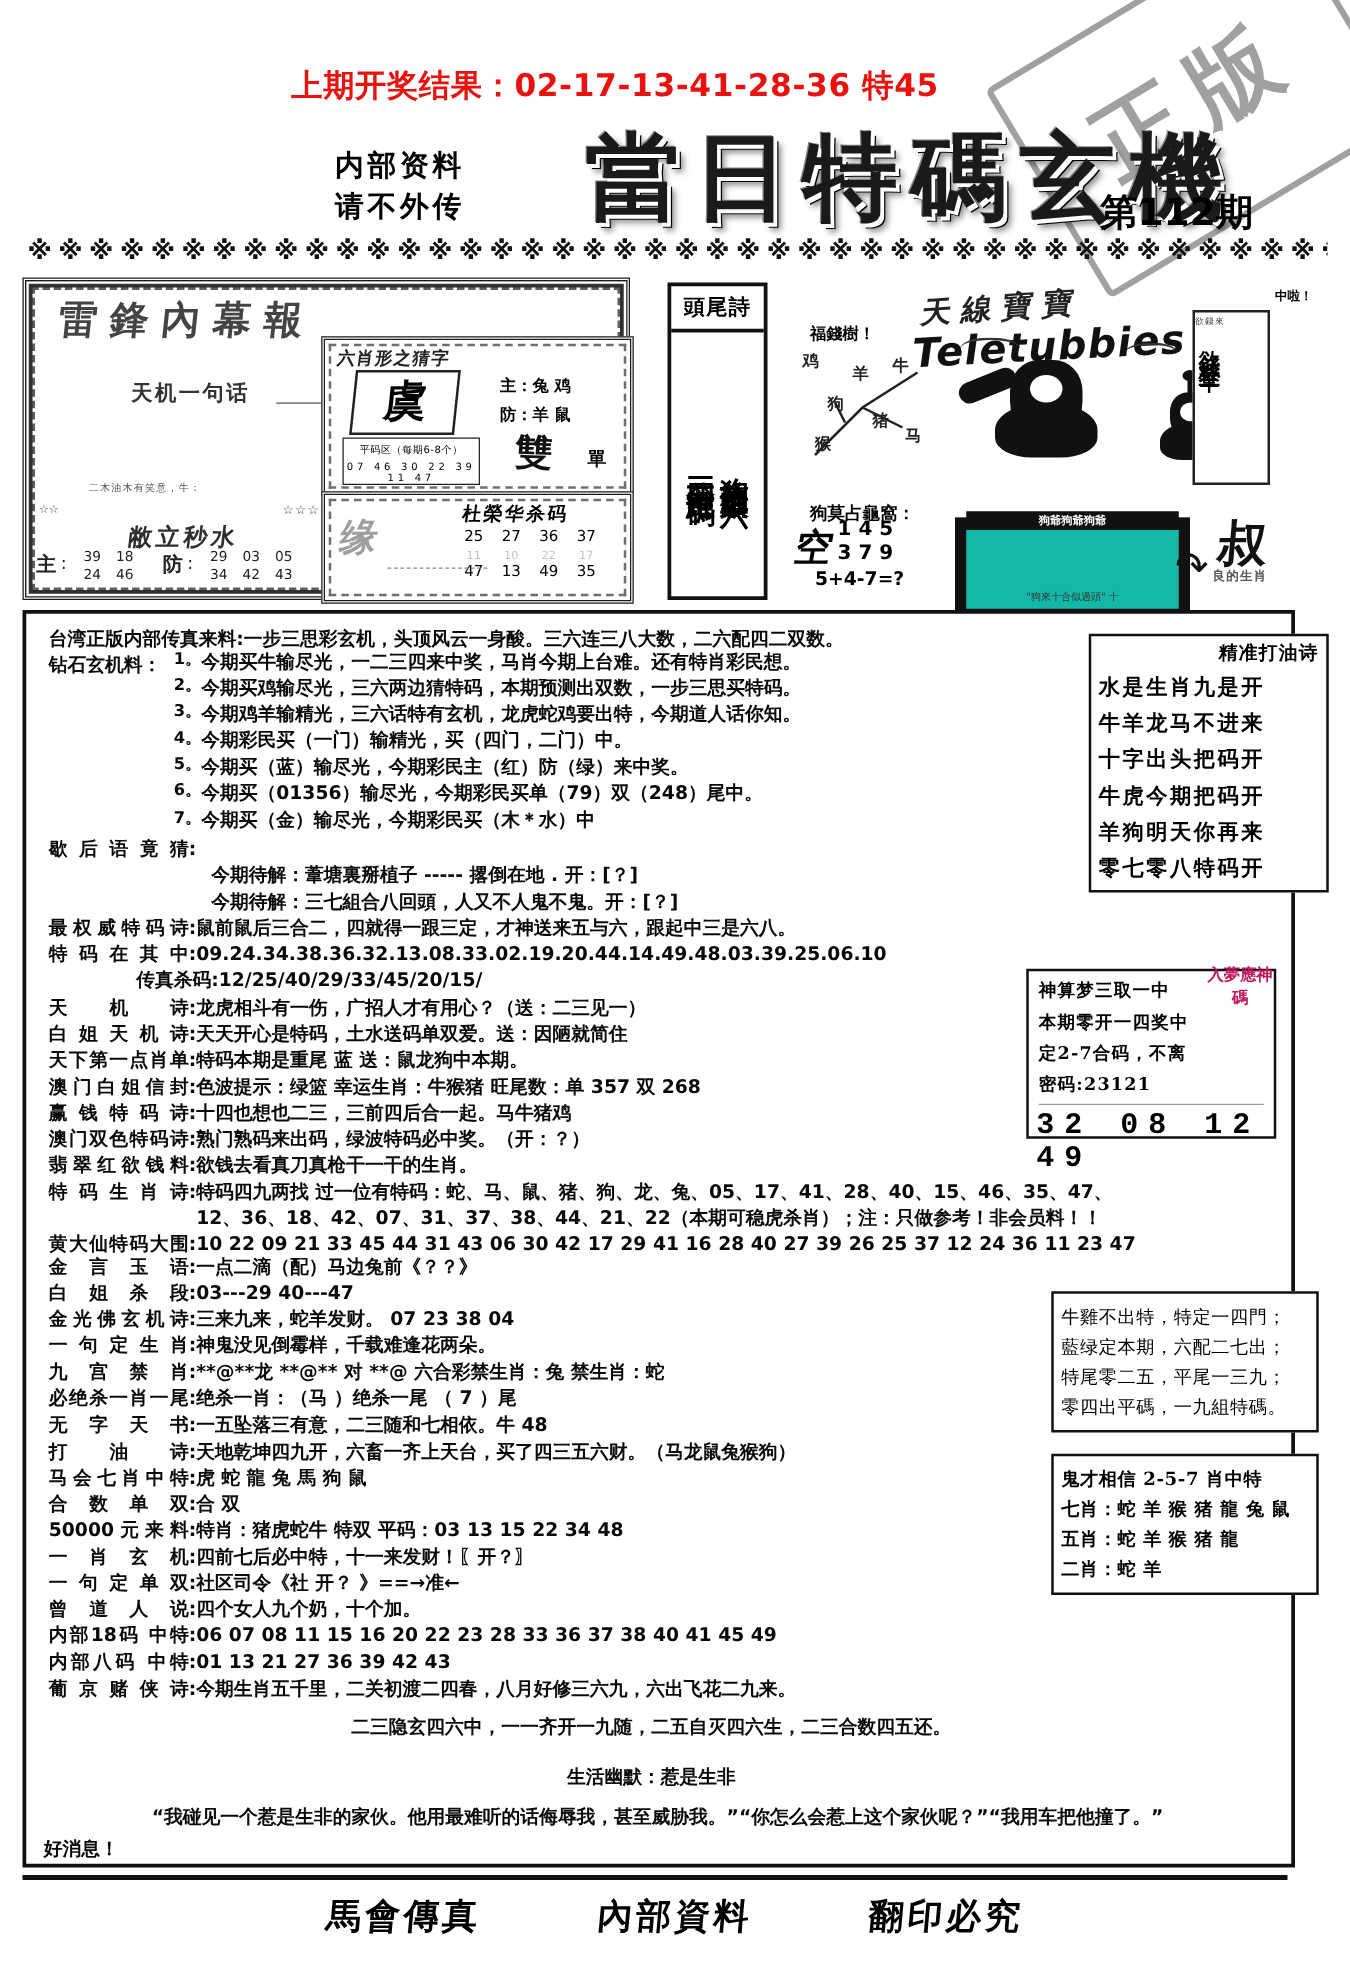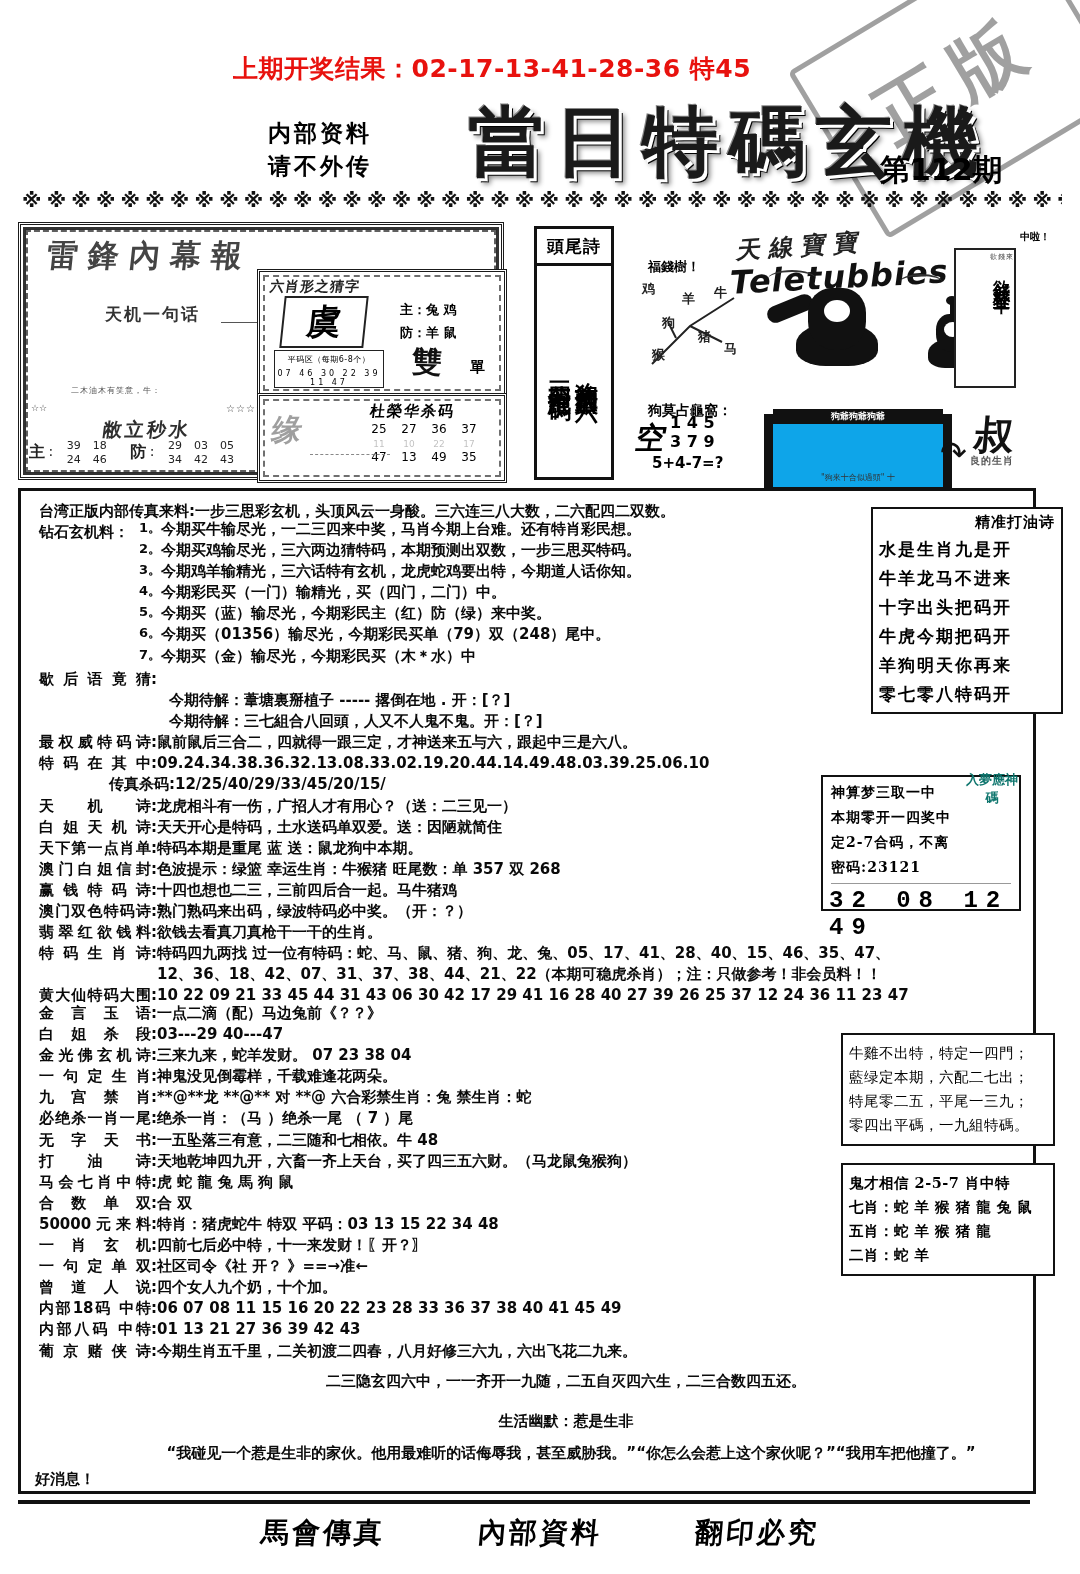--- a/index.html
+++ b/index.html
@@ -182,38 +182,38 @@
   .grass{position:absolute;left:360px;top:78px;font-size:18px;color:#333;transform:rotate(14deg);}
   .kong-lbl{position:absolute;left:30px;top:180px;font-size:14px;font-weight:bold;white-space:nowrap;}
   .kong{
     position:absolute;left:18px;top:196px;font-size:30px;font-weight:bold;
     transform:skewX(-10deg);
   }
   .kongnums{position:absolute;left:52px;top:192px;font-size:16px;font-weight:bold;line-height:1.18;}
   .kongeq{position:absolute;left:34px;top:232px;font-size:15px;font-weight:bold;white-space:nowrap;}
   .frame{
     position:absolute;left:146px;top:192px;width:170px;height:64px;
-    border:9px solid #111;background:#0ea5e9;
+    border:9px solid #111;background:#14b8a6;
   }
   .frame .cap{
     position:absolute;left:0;right:0;top:-14px;text-align:center;
     font-size:9px;font-weight:bold;color:#fff;background:#111;padding:1px 0;
   }
   .frame .inn{position:absolute;left:0;right:0;bottom:4px;text-align:center;font-size:8px;color:#333;}
   .arrow{position:absolute;left:322px;top:212px;font-size:32px;color:#111;}
   .shu{
     position:absolute;left:356px;top:186px;font-size:40px;font-weight:bold;
     font-family:"DejaVu Serif","Liberation Serif",serif;color:#111;
     transform:skewX(-5deg);
   }
   .shu-sub{position:absolute;left:352px;top:232px;font-size:10px;font-weight:bold;color:#555;letter-spacing:1px;}
   .zhong{position:absolute;left:402px;top:8px;font-size:10px;font-weight:bold;}
   .yqbox{
     position:absolute;left:336px;top:26px;width:58px;height:136px;
-    border:2px solid #222;background:#fff;text-align:right;
+    border:2px solid #222;background:#fff;text-align:left;
   }
   .yqbox .cap2{font-size:7px;margin-top:2px;color:#444;letter-spacing:1px;}
   .yqbox .vt{
     writing-mode:vertical-rl;display:inline-block;margin-top:5px;
     font-size:17px;font-weight:bold;letter-spacing:4px;
     font-family:"DejaVu Serif","Liberation Serif",serif;
   }
 
   
   .bodybox{
@@ -245,29 +245,29 @@
   .pbox-1 .tt{text-align:right;font-size:15px;font-weight:bold;letter-spacing:1px;}
   .pbox-1 .ln{font-size:17px;font-weight:bold;letter-spacing:2px;margin-top:6px;white-space:nowrap;}
 
   .pbox-2{left:800px;top:284px;width:196px;height:132px;}
   .pb2 .l{font-size:14px;font-weight:bold;margin:7px 0 0 8px;white-space:nowrap;letter-spacing:1px;}
   .pb2 .rule{margin:6px 8px 0;border-top:1px solid #999;}
   .pb2 .big{font-size:24px;font-weight:bold;letter-spacing:8px;margin:3px 0 0 6px;
             font-family:Liberation Mono, monospace;}
   .shen{
     position:absolute;right:-4px;top:-6px;width:62px;height:140px;
-    font-size:13px;font-weight:bold;text-align:center;color:#0f766e;
+    font-size:13px;font-weight:bold;text-align:center;color:#be185d;
   }
 
   .pbox-3{left:820px;top:542px;width:198px;padding:4px 6px;}
   .pbox-3 .ln{font-size:14.5px;font-weight:normal;letter-spacing:.5px;margin:5px 0;white-space:nowrap;}
   .pbox-4{left:820px;top:672px;width:198px;padding:4px 6px;}
   .pbox-4 .ln{font-size:14.5px;font-weight:bold;letter-spacing:.5px;margin:5px 0;white-space:nowrap;}
 
-  .center{text-align:center;white-space:normal;padding-left:45px;}
+  .center{text-align:center;white-space:normal;}
   .quote{font-size:15px;font-weight:bold;}
 
   
   .footrule{position:absolute;left:18px;top:1500px;width:1012px;border-top:4px solid #111;}
   .footer{
     position:absolute;left:0;top:1514px;width:1080px;text-align:center;
     font-size:28px;font-weight:bold;letter-spacing:3px;
     font-family:"DejaVu Serif","Liberation Serif",serif;
   }
   .footer span{margin:0 40px;display:inline-block;transform:skewX(-5deg);}

